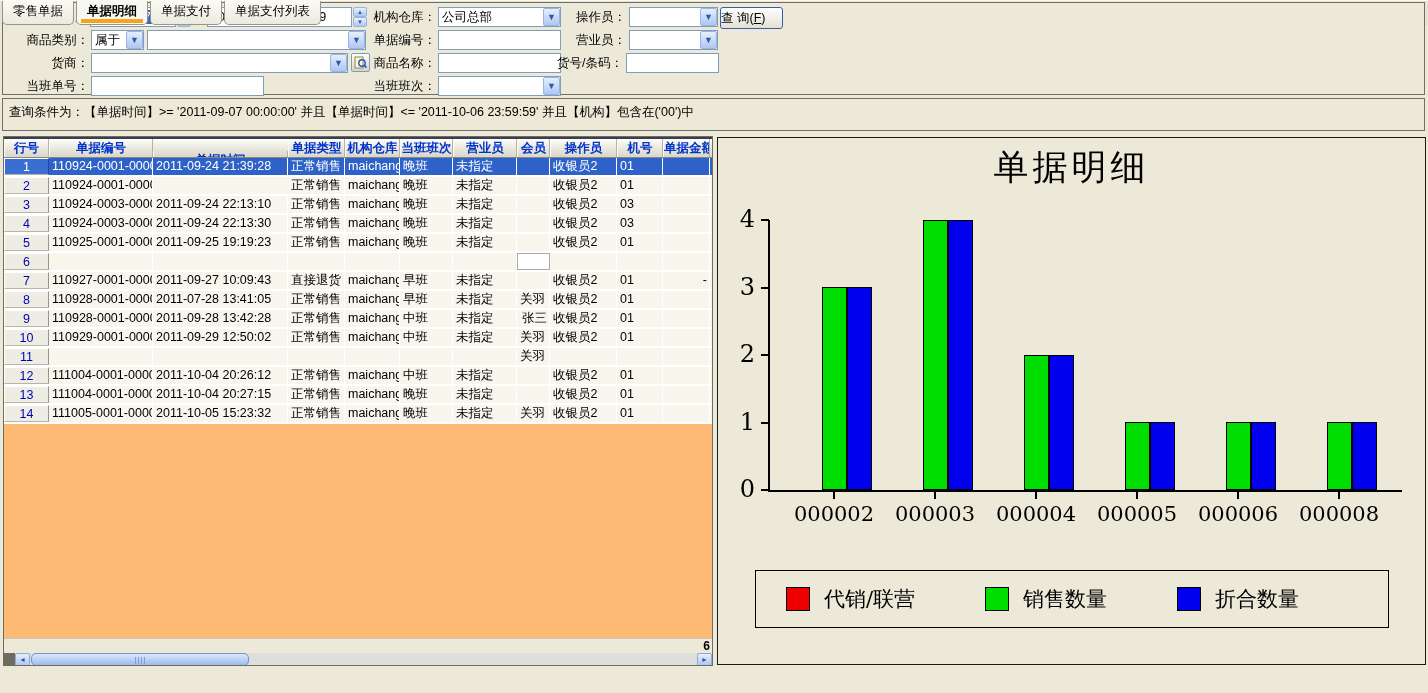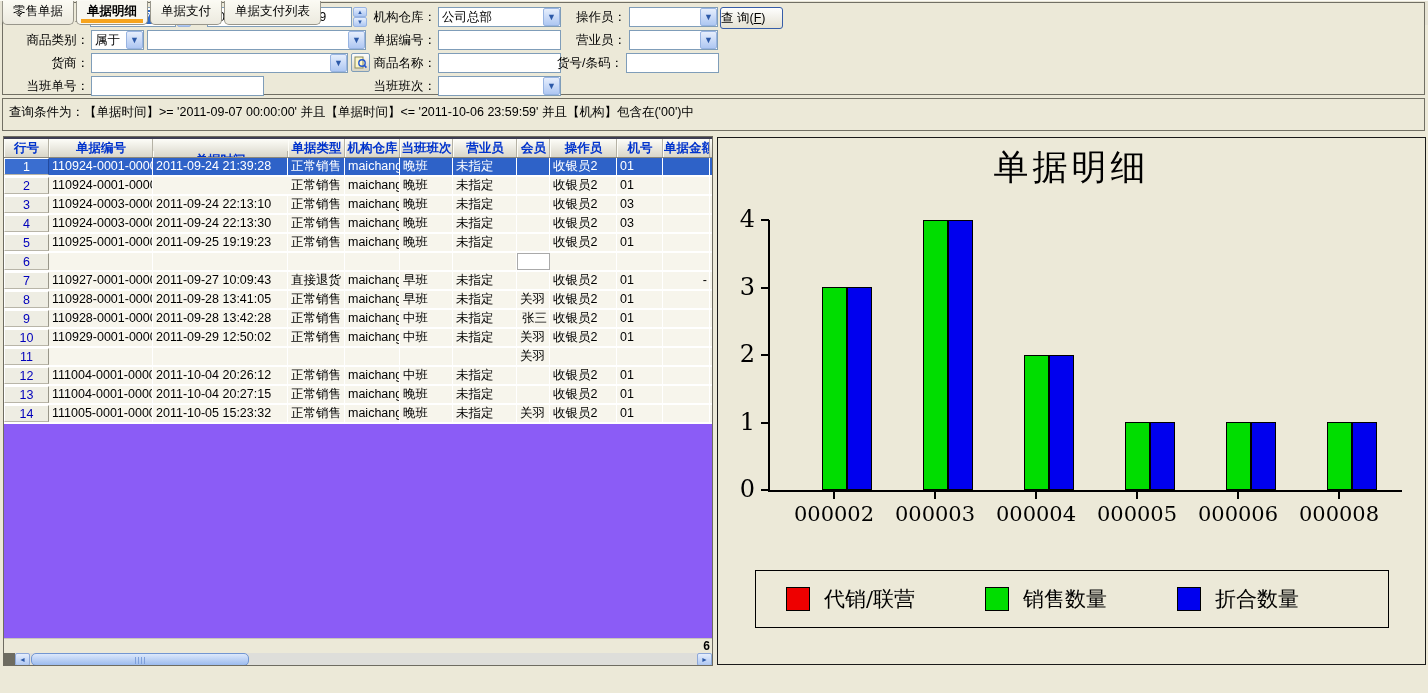--- a/index.html
+++ b/index.html
@@ -2,21 +2,21 @@
 <html><head>
 <meta charset="utf-8">
 <style>
   * { margin:0; padding:0; box-sizing:border-box; }
   html,body { width:1428px; height:693px; overflow:hidden; }
   body { background:#ece9d8; font-family:"Liberation Sans","DejaVu Sans",sans-serif; font-size:12px; color:#000; position:relative; }
 
   .panel { position:absolute; background:#ece9d8; }
   #top-panel   { left:2; left:2px; top:2px; width:1423px; height:93px; border:1px solid #716f64; }
   #query-bar   { left:2px; top:98px; width:1423px; height:33px; border:1px solid #716f64; padding:5px 6px; font-size:12.5px; }
-  #left-panel  { left:3px; top:136px; width:710px; height:530px; border:1px solid #6e6c61; background:#8b5cf6; overflow:hidden; }
+  #left-panel  { left:3px; top:136px; width:710px; height:530px; border:1px solid #6e6c61; background:#fdba74; overflow:hidden; }
   #right-panel { left:717px; top:137px; width:709px; height:528px; border:1px solid #1a1a1a; background:#ece9d8; overflow:hidden; }
   #tab-bar     { left:0; top:668px; width:1428px; height:25px; background:#e6e3d4; border-top:1px solid #fbfaf4; }
 
   
   .frm { position:absolute; height:20px; line-height:20px; font-size:12.5px; }
   .lbl { text-align:right; white-space:nowrap; }
   .field, .combo { background:#fff; border:1px solid #7f9db9; height:20px; display:flex; align-items:center; }
   .fval { padding-left:3px; white-space:nowrap; overflow:hidden; flex:1; }
   .sel-text { background:#316ac5; color:#fff; padding:0 1px; }
   .combo .arrow-btn { width:17px; align-self:stretch; background:linear-gradient(#e6eefc,#aec7f2); border:1px solid #98b4e2; border-radius:2px; margin:0; display:flex; align-items:center; justify-content:center; color:#2c59a8; font-size:9px; line-height:9px; }
@@ -257,21 +257,21 @@
         <div class="cell" style="width: 53px;">早班</div>
         <div class="cell" style="width: 64px;">未指定</div>
         <div class="cell" style="width: 33px;"></div>
         <div class="cell" style="width: 67px;">收银员2</div>
         <div class="cell" style="width: 46px;">01</div>
         <div class="cell amount" style="width: 47px;">-</div>
       </div>
       <div class="trow">
         <div class="cell rownum" style="width: 45px;">8</div>
         <div class="cell" style="width: 104px;">110928-0001-00001</div>
-        <div class="cell" style="width: 135px;">2011-09-28 13:41:05</div>
+        <div class="cell" style="width: 135px;">2011-07-28 13:41:05</div>
         <div class="cell" style="width: 57px;">正常销售</div>
         <div class="cell" style="width: 55px;">maichang</div>
         <div class="cell" style="width: 53px;">早班</div>
         <div class="cell" style="width: 64px;">未指定</div>
         <div class="cell" style="width: 33px;">关羽</div>
         <div class="cell" style="width: 67px;">收银员2</div>
         <div class="cell" style="width: 46px;">01</div>
         <div class="cell amount" style="width: 47px;"></div>
       </div>
       <div class="trow">

